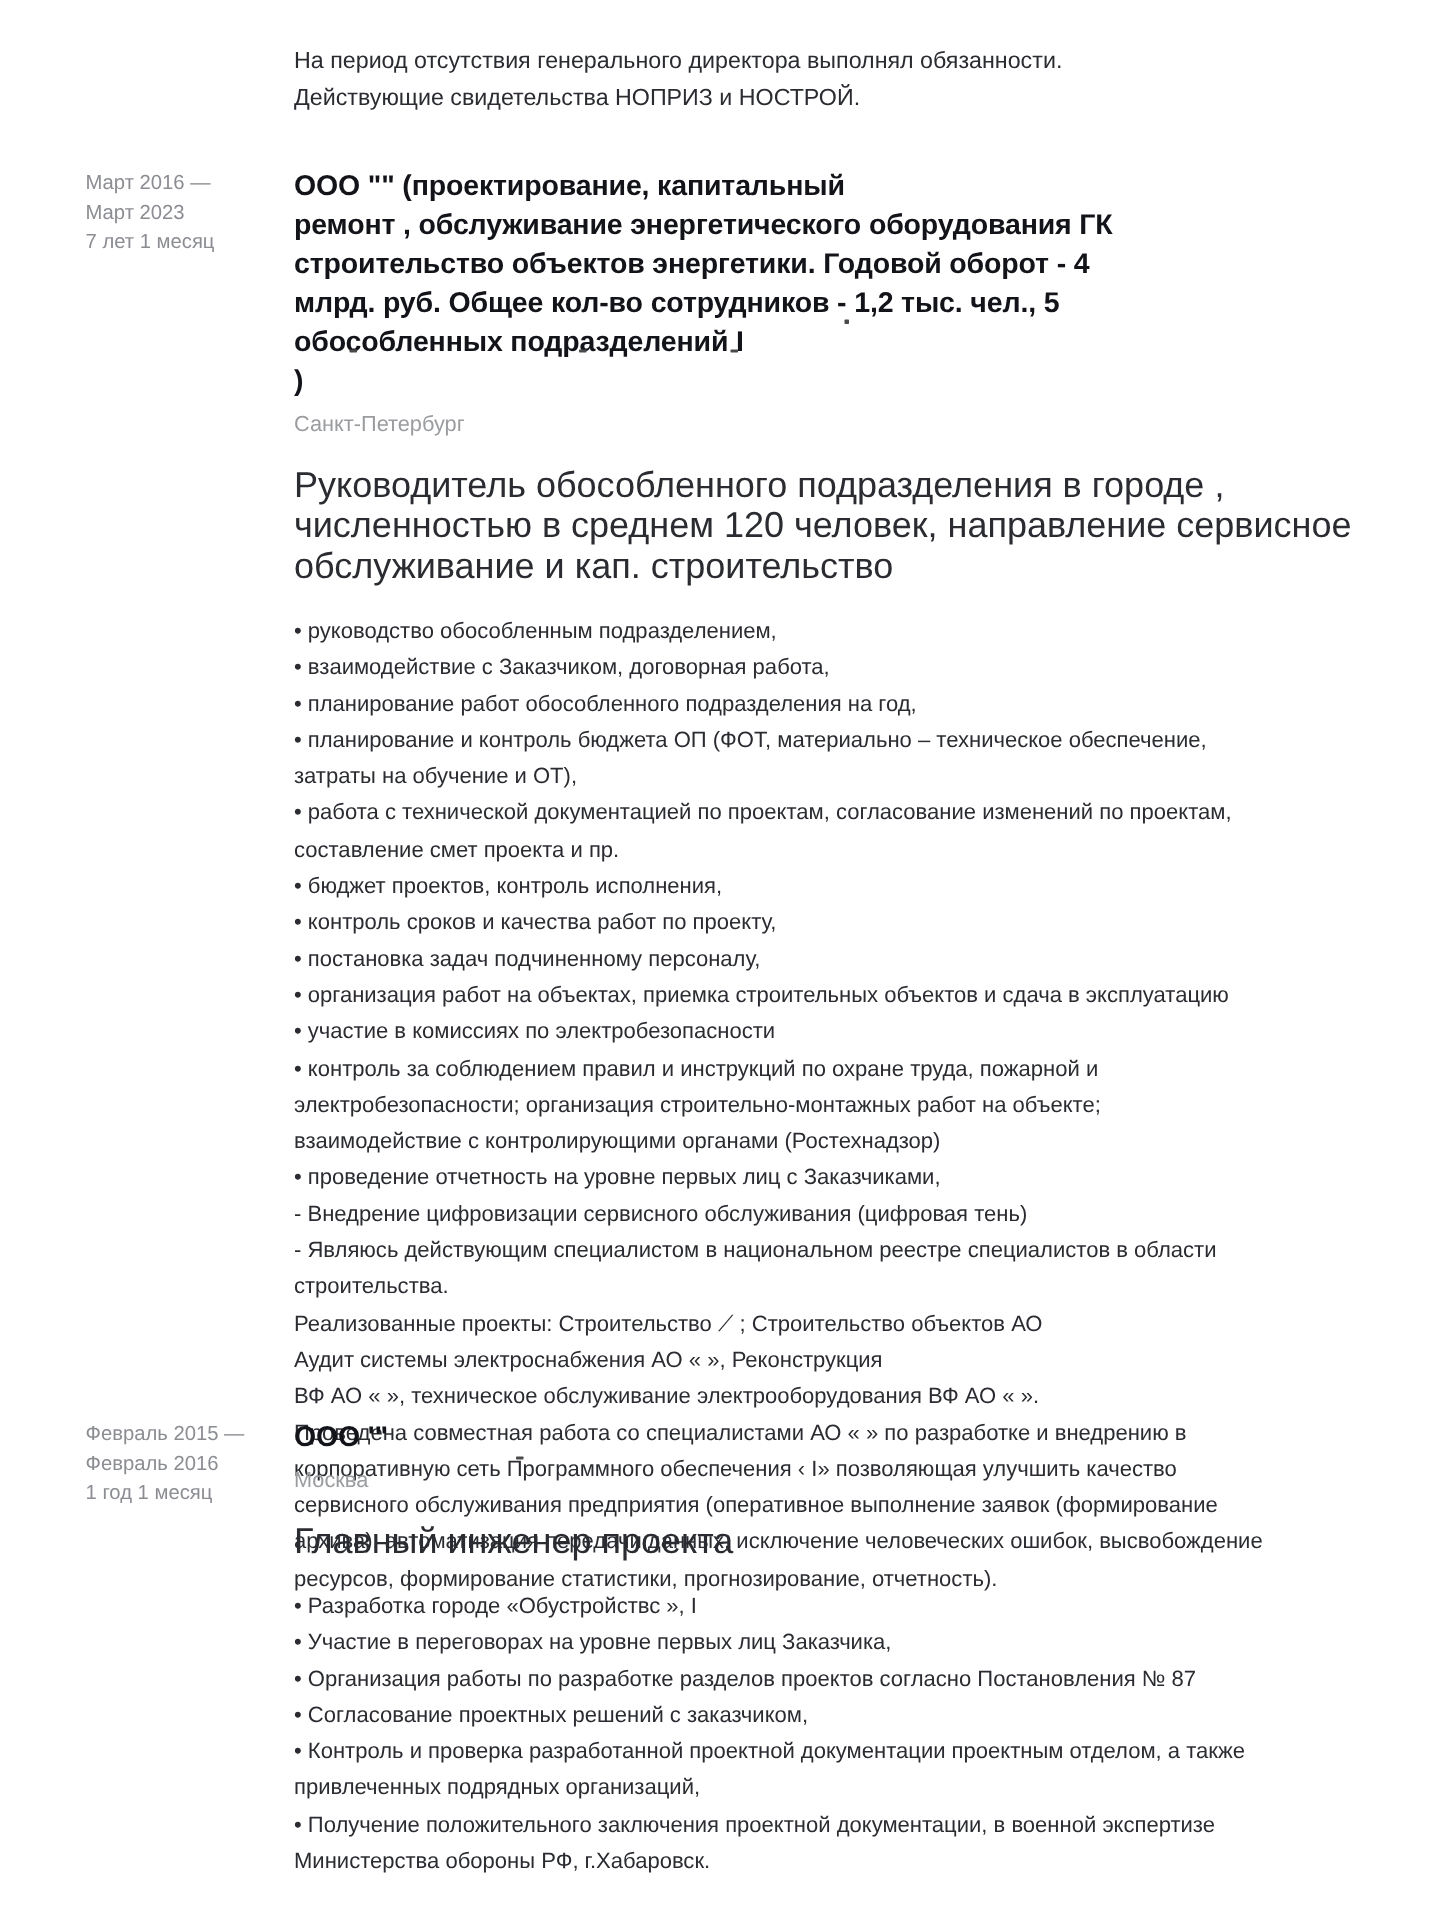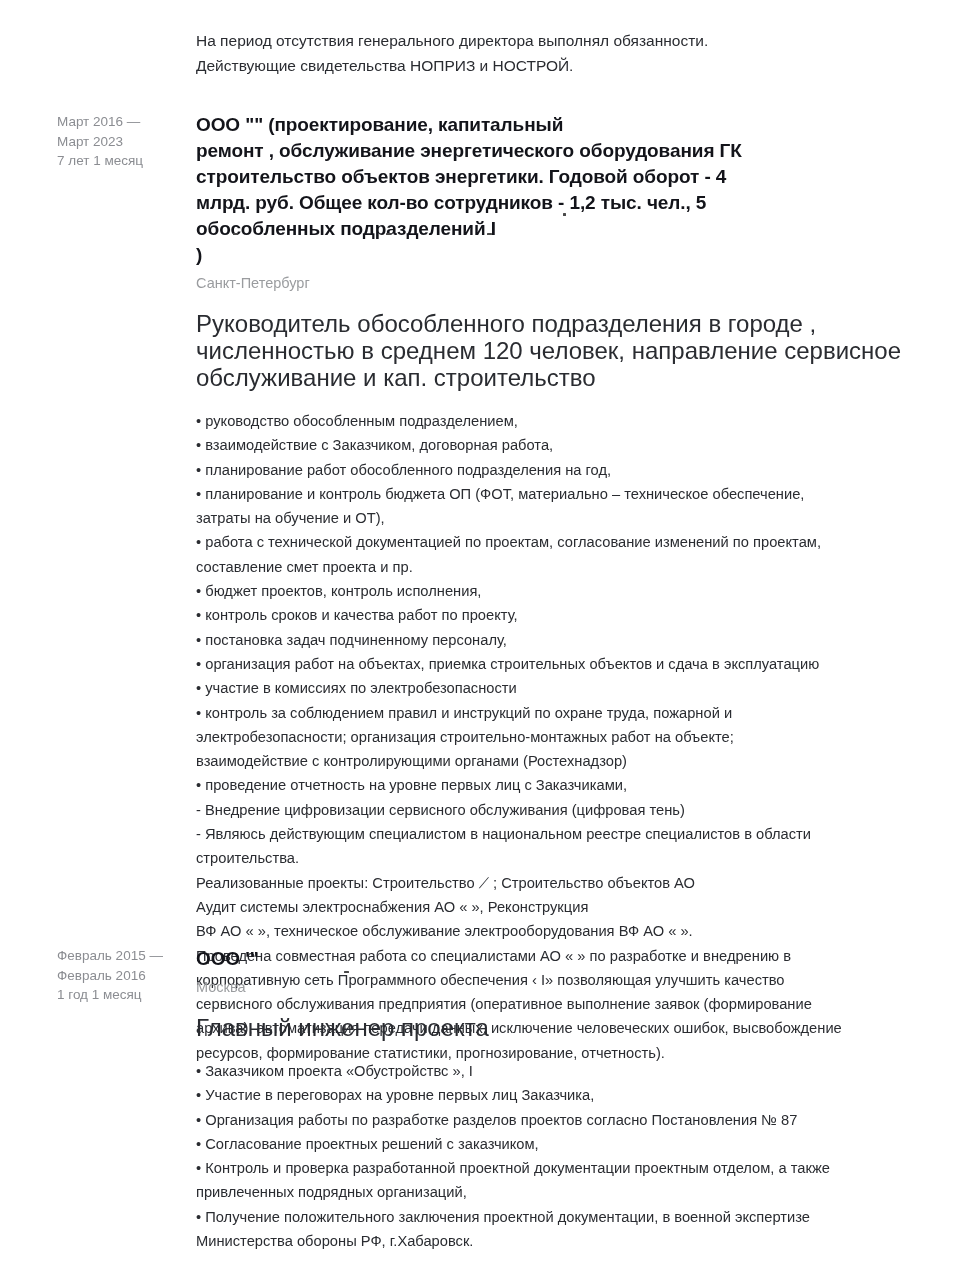--- a/index.html
+++ b/index.html
@@ -191,21 +191,21 @@
 
       <div class="company"><span>ООО '</span><span class="redacted">             </span><span>"</span></div>
 
       <div class="city">Москва</div>
 
       <div class="position">
         <div>Главный инженер проекта</div>
       </div>
 
       <div class="duties">
-        <p>• Заказчиком проекта «Обустройствс                        », Ӏ</p>
+        <p>• Разработка городе «Обустройствс                        », Ӏ</p>
         <p>• Участие в переговорах на уровне первых лиц Заказчика,</p>
         <p>• Организация работы по разработке разделов проектов согласно Постановления № 87</p>
         <p>• Согласование проектных решений с заказчиком,</p>
         <p>• Контроль и проверка разработанной проектной документации проектным отделом, а также</p>
         <p>привлеченных подрядных организаций,</p>
         <p>• Получение положительного заключения проектной документации, в военной экспертизе</p>
         <p>Министерства обороны РФ, г.Хабаровск.</p>
       </div>
 
     </div>

